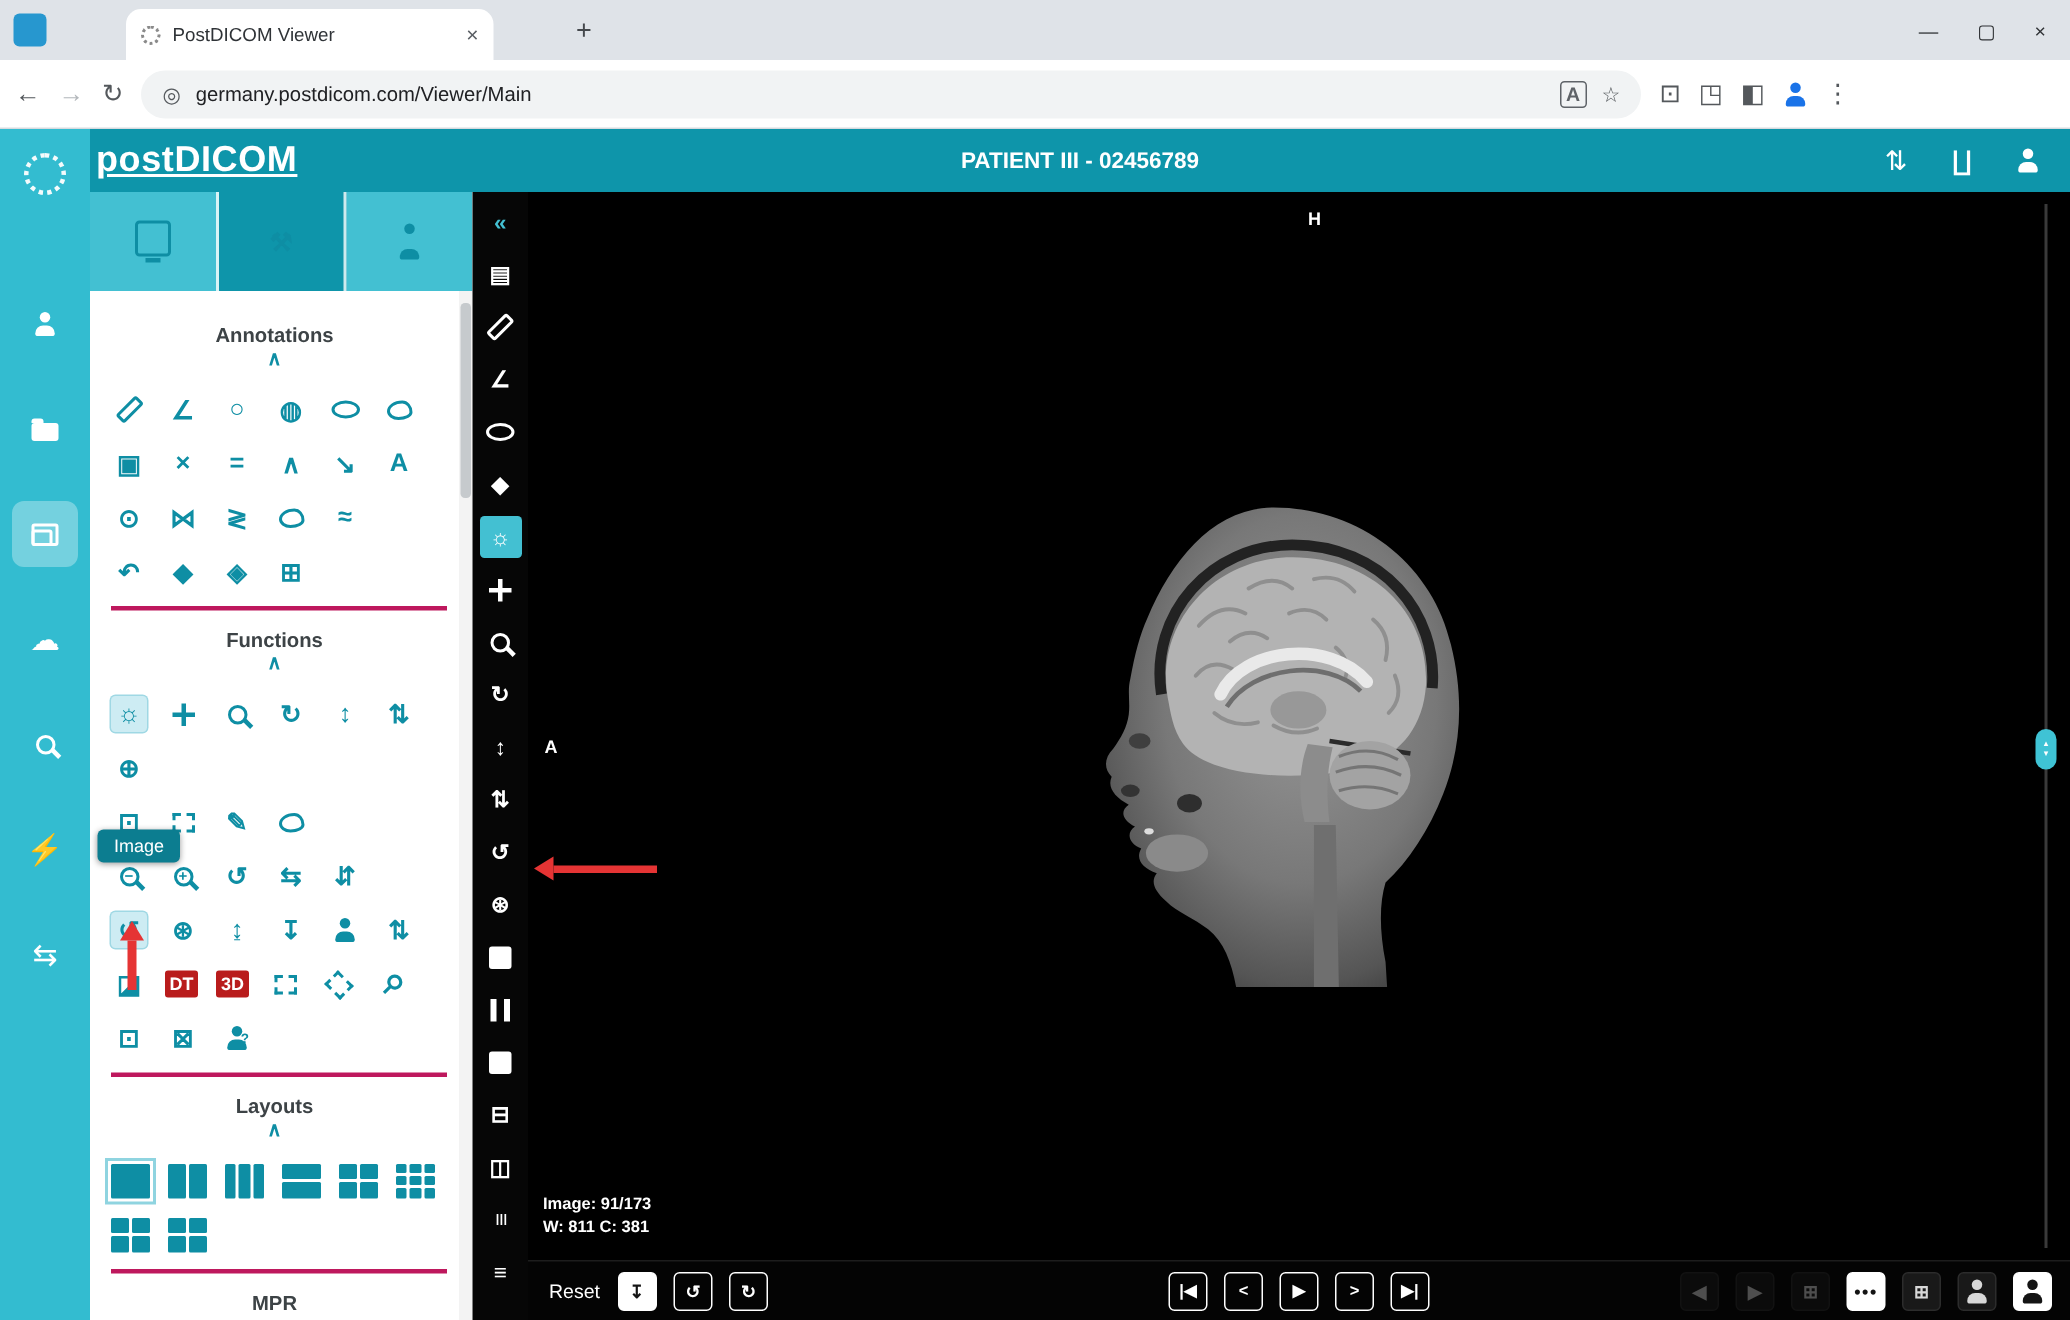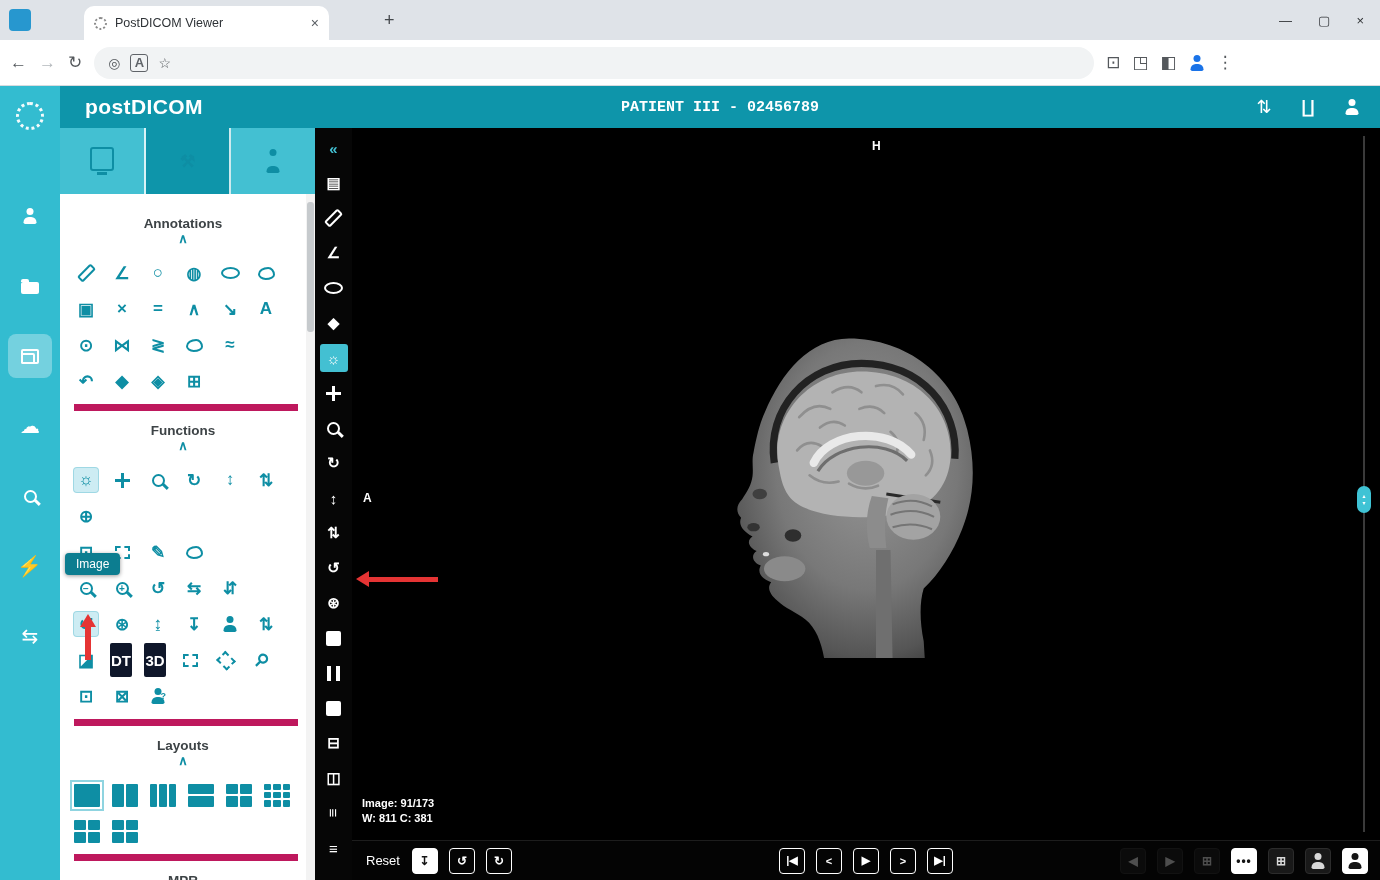--- a/index.html
+++ b/index.html
@@ -20,40 +20,40 @@
   .navrow .nico { font-size:17px; color:#54585c; }
   .navrow .nico.dim { color:#b4b8bc; }
   .omnibox { flex:1; height:32px; background:#f1f3f4; border-radius:16px; display:flex; align-items:center; padding:0 14px; gap:10px; max-width:1000px; }
   .omnibox .url { font-size:13.5px; color:#202124; flex:1; }
   .omnibox .nico { font-size:14px; }
   .ob-translate { font-size:13px; font-weight:bold; color:#5f6368; border:1.5px solid #5f6368; border-radius:3px; width:18px; height:18px; display:flex; align-items:center; justify-content:center; }
   .avatar-chip { color:#1a73e8; }
 
   
   .app-header { position:absolute; top:86px; left:60px; right:0; height:42px; background:#0e95aa; display:flex; align-items:center; color:#fff; }
-  .logo-text { font-size:21px; font-weight:bold; letter-spacing:.4px; margin-left:25px; }
-  .patient-title { position:absolute; left:50%; transform:translateX(-50%); font-weight:bold; font-size:15px;font-family:Liberation Mono, monospace; }
+  .logo-text { font-size:24px; font-weight:bold; letter-spacing:.4px; margin-left:4px;text-decoration:underline; }
+  .patient-title { position:absolute; left:50%; transform:translateX(-50%); font-weight:bold; font-size:15px; }
   .header-icons { margin-left:auto; display:flex; gap:20px; margin-right:16px; }
   .header-icons .icon { width:24px; height:24px; color:#fff; font-size:18px; }
 
   
   .rail { position:absolute; top:86px; left:0; width:60px; bottom:0; background:#33bcd0; display:flex; flex-direction:column; align-items:center; }
   .rail [data-grid] { display:flex; flex-direction:column; align-items:center; }
   .rail .icon { width:44px; height:44px; color:#fff; font-size:20px; border-radius:8px; margin-top:26px; }
   .rail .icon:first-child { margin-top:8px; margin-bottom:30px; }
   .rail .icon.active { background:rgba(255,255,255,.32); }
 
   
   .panel { position:absolute; top:128px; left:60px; width:255px; bottom:0; background:#fff; overflow:hidden; }
   .panel-tabs { height:66px; background:#43c0d2; display:flex; }
   .ptab { flex:1; display:flex; align-items:center; justify-content:center; color:#093f4b; font-size:24px; border-right:2px solid rgba(255,255,255,.8); }
   .ptab:last-child { border-right:none; }
   .ptab.active { background:#0e95aa; color:#073037; }
   .panel-body { position:absolute; top:66px; left:0; right:9px; bottom:0; padding:10px 8px 0 14px; }
-  .section { padding-top:12px; margin-top:8px; border-top:7px solid #be185d; }
+  .section { padding-top:12px; margin-top:8px; border-top:3px solid #be185d; }
   .section.first { border-top:none; margin-top:0; }
   .sec-head { display:flex; justify-content:space-between; align-items:center; padding-right:6px; margin-bottom:14px;flex-direction:column; }
   .sec-title { font-size:13.5px; font-weight:bold; color:#3d4346; }
   .sec-chevron { color:#0e8ea4; font-weight:bold; font-size:13px; }
   .icon-row { display:flex; align-items:center; gap:12px; height:26px; margin-bottom:10px; }
   .panel .icon { width:24px; height:24px; color:#0e8ea4; font-size:17px; font-weight:bold; border-radius:3px; }
   .panel .icon.active { background:#cdecf3; box-shadow:0 0 0 1px #9fd8e4; }
   .panel-scroll { position:absolute; right:0; top:66px; bottom:0; width:9px; background:#f3f3f3; }
   .panel-scroll .thumb { position:absolute; top:8px; left:1px; width:7px; height:130px; background:#c6cacd; border-radius:3px; }
   .mpr-partial { width:58px; height:26px; background:#0e8ea4; border-radius:2px; margin-top:4px; }
@@ -114,21 +114,21 @@
   .shape-pause { width:13px; height:15px; border-left:4.5px solid currentColor; border-right:4.5px solid currentColor; }
   .shape-folder { position:relative; width:18px; height:12px; background:currentColor; border-radius:2px; margin-top:4px; }
   .shape-folder::before { content:""; position:absolute; top:-3px; left:0; width:8px; height:3px; background:currentColor; border-radius:2px 2px 0 0; }
   .shape-photos { position:relative; width:14px; height:11px; border:2px solid currentColor; border-radius:2px; margin:4px 4px 0 0; }
   .shape-photos::before { content:""; position:absolute; top:-6px; right:-6px; width:14px; height:11px; border:2px solid currentColor; border-radius:2px; }
   .shape-dashed-rect { width:15px; height:13px; border:2px dashed currentColor; }
   .shape-monitor { position:relative; width:18px; height:12px; border:2px solid currentColor; border-radius:2px; margin-bottom:5px; }
   .shape-monitor::after { content:""; position:absolute; left:50%; transform:translateX(-50%); bottom:-6px; width:10px; height:2.5px; background:currentColor; }
   .shape-logo { width:28px; height:28px; border:3px dotted currentColor; border-radius:50%; opacity:.95; }
   .badge .inner, .badge { }
-  .icon.badge { background:#0f172a; color:#fff; font-size:15px; width:22px; height:34px; border-radius:2px; }
+  .icon.badge { background:#b91c1c; color:#fff; font-size:12px; width:22px; height:18px; border-radius:2px; }
   .rot45 { transform:rotate(45deg); }
   .rot90 { transform:rotate(90deg); }
   .layout-thumb { display:grid; gap:2px; width:26px; height:23px; }
   .layout-thumb i { background:#0e8ea4; border-radius:1px; }
   .layout-thumb.active { outline:2px solid #8fd4e0; outline-offset:2px; }
 </style>
 </head>
 <body>
 
 <div class="tabstrip">
@@ -144,20 +144,21 @@
     <span>▢</span>
     <span>×</span>
   </div>
 </div>
 <div class="navrow">
   <span class="nico">←</span>
   <span class="nico dim">→</span>
   <span class="nico">↻</span>
   <div class="omnibox">
     <span class="nico">◎</span>
+    <span class="url">germany.postdicom.com/Viewer/Main</span>
     <span class="ob-translate">A</span>
     <span class="nico">☆</span>
   </div>
   <span class="nico">⊡</span>
   <span class="nico">◳</span>
   <span class="nico">◧</span>
   <span class="icon shape-person avatar-chip"></span>
   <span class="nico">⋮</span>
 </div>
 

